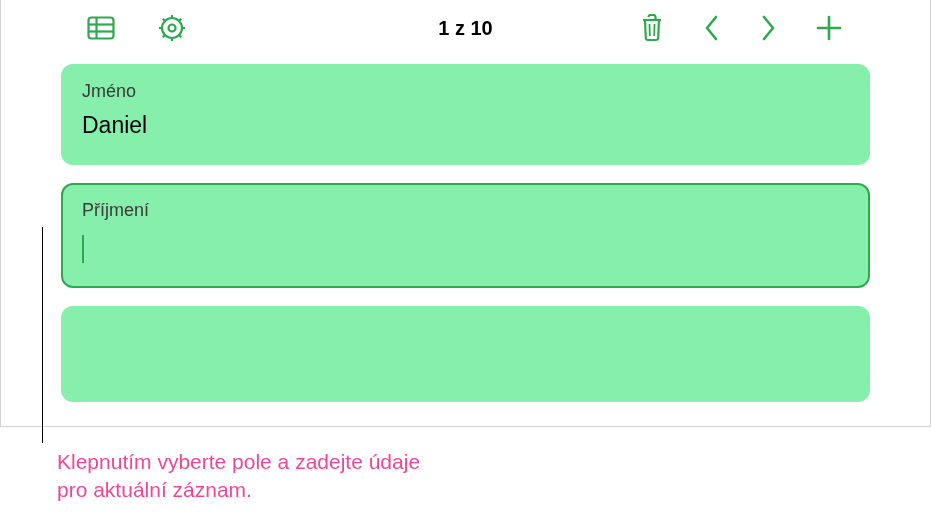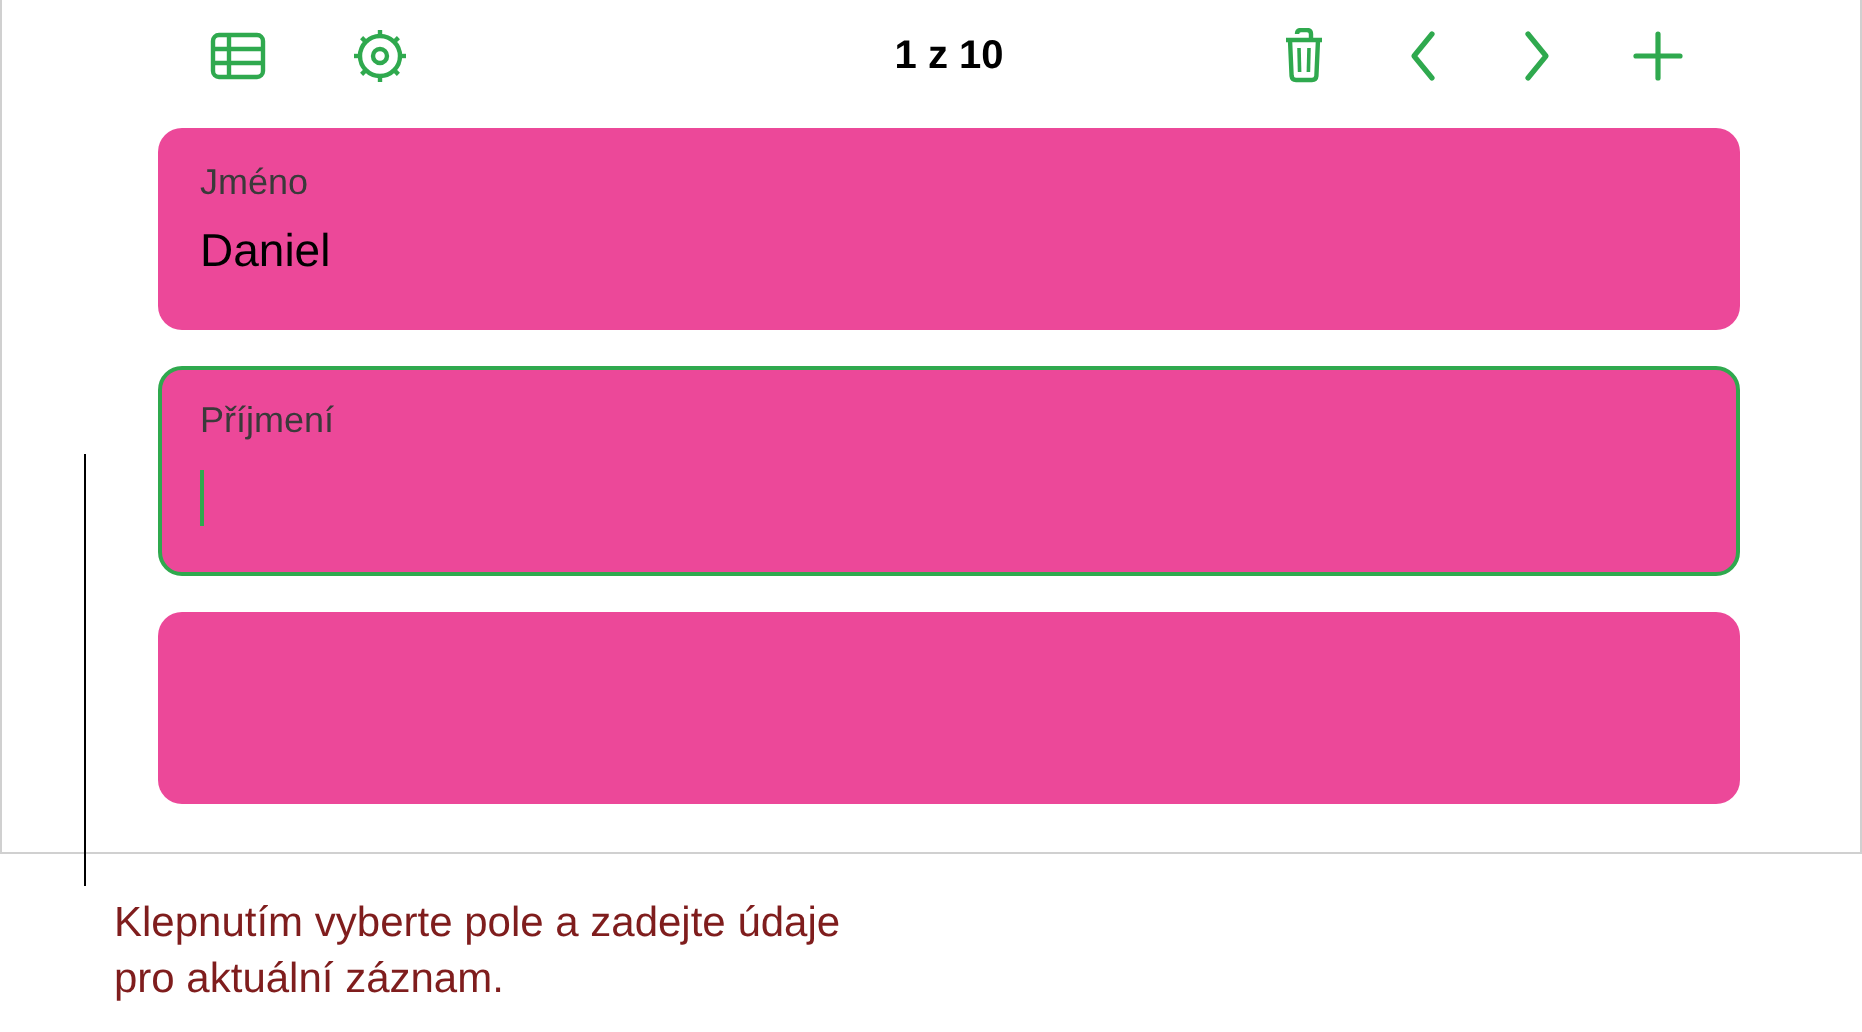--- a/index.html
+++ b/index.html
@@ -8,21 +8,20 @@
       background: #ffffff;
       width: 931px;
       height: 516px;
       position: relative;
     }
     .app-frame {
       width: 100%;
       border: 1px solid #d0d0d0;
       border-top: none;
       padding-bottom: 6px;
-      padding-left: 18px;
     }
     .toolbar {
       display: flex;
       align-items: center;
       padding: 14px 18px 14px 18px;
       position: relative;
       height: 56px;
     }
     .toolbar-left {
       display: flex;
@@ -51,21 +50,21 @@
       align-items: center;
       justify-content: center;
     }
     .icon-btn svg { display: block; }
     .green { stroke: #2fa94e; fill: none; }
 
     .form-area {
       padding: 8px 60px 0 60px;
     }
     .field-card {
-      background: #ec4899;
+      background: #86efac;
       border-radius: 12px;
       padding: 16px 20px 18px 20px;
       margin-bottom: 18px;
       min-height: 96px;
       border: 1px solid transparent;
     }
     .field-card.active {
       border: 2px solid #2fa94e;
       padding: 15px 19px 17px 19px;
       position: relative;
@@ -101,21 +100,21 @@
       width: 1px;
       height: 216px;
       background: #000;
     }
     .callout-text {
       position: absolute;
       left: 57px;
       top: 448px;
       font-size: 21px;
       line-height: 1.35;
-      color: #7f1d1d;
+      color: #ec4899;
       max-width: 380px;
     }
   </style>
 </head>
 <body>
 
 <div class="app-frame">
 
   <div class="toolbar">
     <div class="toolbar-left">

